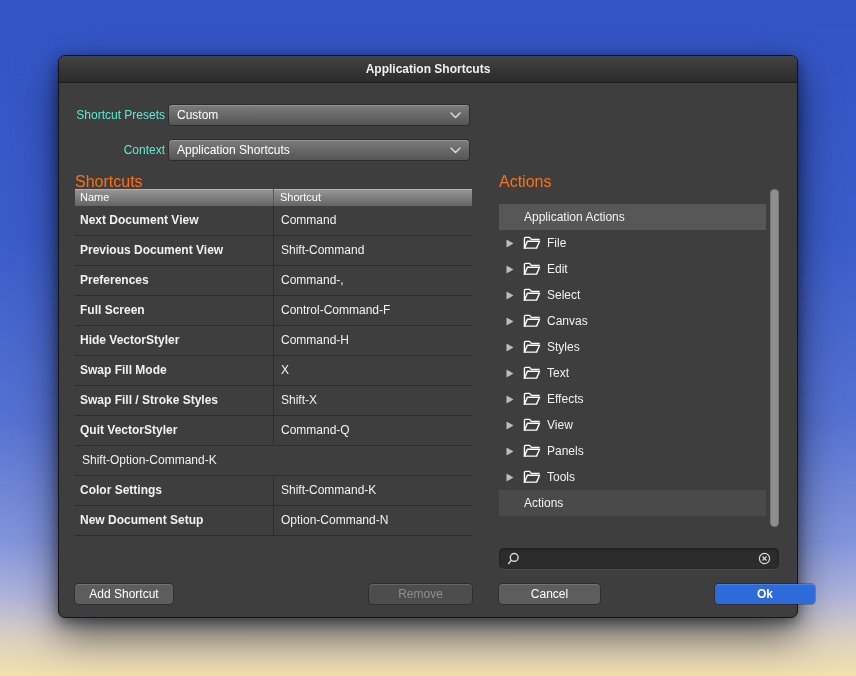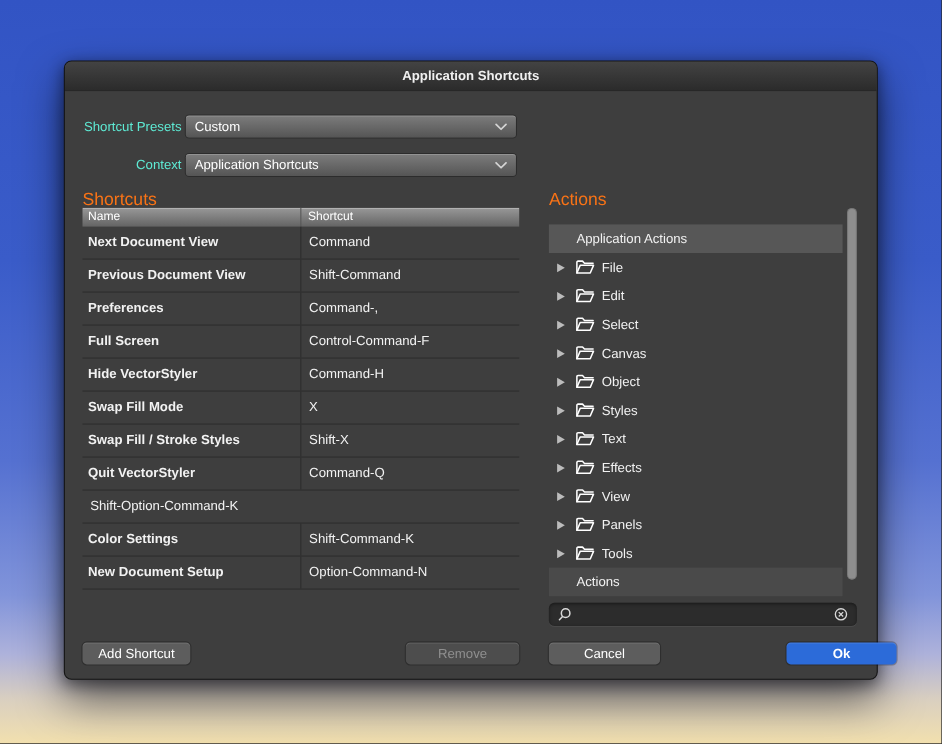--- a/index.html
+++ b/index.html
@@ -216,34 +216,20 @@
     </span>
     <span class="fold">
       <svg width="18" height="14" viewBox="0 0 19 15">
         <path d="M1.4 13 V2.6 a1.1 1.1 0 0 1 1.1 -1.1 h4.4 l1.9 2.1 h8.4" fill="none" stroke="#ffffff" stroke-width="1.5" stroke-linejoin="round" stroke-linecap="round"></path>
         <path d="M1.4 13 L4.6 5.6 h13 L14.4 13 z" fill="none" stroke="#ffffff" stroke-width="1.5" stroke-linejoin="round"></path>
       </svg>
     </span>
     <span class="folder-label">Canvas</span>
   </div>
 
-  <div class="arow folder">
-    <span class="tri">
-      <svg width="8" height="9" viewBox="0 0 8 9">
-                <polygon points="0.5,0.5 7.5,4.5 0.5,8.5" fill="#bcbcbc"></polygon>
-              </svg>
-    </span>
-    <span class="fold">
-      <svg width="18" height="14" viewBox="0 0 19 15">
-        <path d="M1.4 13 V2.6 a1.1 1.1 0 0 1 1.1 -1.1 h4.4 l1.9 2.1 h8.4" fill="none" stroke="#ffffff" stroke-width="1.5" stroke-linejoin="round" stroke-linecap="round"></path>
-        <path d="M1.4 13 L4.6 5.6 h13 L14.4 13 z" fill="none" stroke="#ffffff" stroke-width="1.5" stroke-linejoin="round"></path>
-      </svg>
-    </span>
-    <span class="folder-label">Object</span>
-  </div>
 
   <div class="arow folder">
     <span class="tri">
       <svg width="8" height="9" viewBox="0 0 8 9">
                 <polygon points="0.5,0.5 7.5,4.5 0.5,8.5" fill="#bcbcbc"></polygon>
               </svg>
     </span>
     <span class="fold">
       <svg width="18" height="14" viewBox="0 0 19 15">
         <path d="M1.4 13 V2.6 a1.1 1.1 0 0 1 1.1 -1.1 h4.4 l1.9 2.1 h8.4" fill="none" stroke="#ffffff" stroke-width="1.5" stroke-linejoin="round" stroke-linecap="round"></path>

